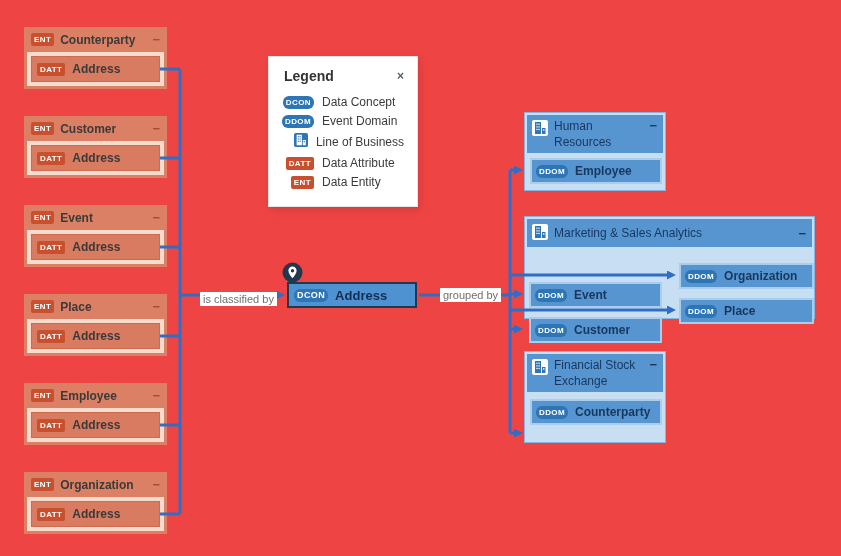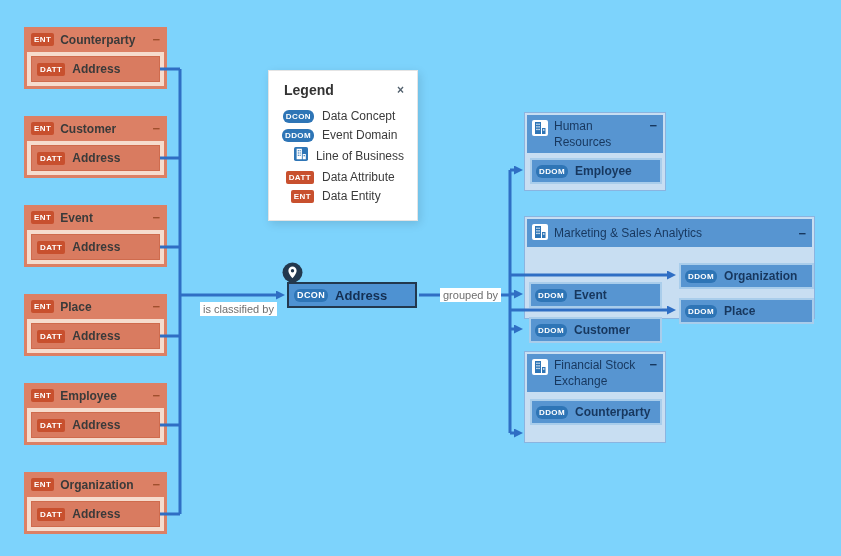--- a/index.html
+++ b/index.html
@@ -1,16 +1,16 @@
 <!DOCTYPE html>
 <html><head>
 <meta charset="utf-8">
 <style>
   html,body{margin:0;padding:0;background:#fff;}
-  .canvas{position:relative;width:841px;height:556px;background:#7dd3fc;overflow:hidden;
+  .canvas{position:relative;width:841px;height:556px;background:#ef4444;overflow:hidden;
           font-family:"Liberation Sans",sans-serif;}
 
   
   .badge{display:inline-block;font-size:8px;font-weight:bold;color:#fff;
          padding:2px 3px;border-radius:2px;letter-spacing:.4px;line-height:9px;flex:0 0 auto;}
   .badge.orange{background:#C8502E;}
   .badge.blue{background:#2E75B6;border-radius:6px;}
 
   
   .ent{position:absolute;left:24px;width:143px;background:#DC8065;
@@ -39,21 +39,21 @@
         padding:0 5px;z-index:30;cursor:pointer;}
   .node-name{font-size:13px;font-weight:bold;color:#142F52;}
   .pin{position:absolute;left:282px;top:262px;width:21px;height:21px;z-index:40;}
 
   
   .edges{position:absolute;left:0;top:0;z-index:20;pointer-events:none;}
   .edge-label{position:absolute;z-index:25;background:#fff;color:#6F6F6F;font-size:11px;
               line-height:14px;padding:0 3px;white-space:nowrap;}
 
   
-  .legend{position:absolute;left:268px;top:70px;width:150px;box-sizing:border-box;z-index:50;
+  .legend{position:absolute;left:268px;top:56px;width:150px;box-sizing:border-box;z-index:50;
           background:#fff;border:1px solid #E4E4E4;box-shadow:2px 3px 9px rgba(0,0,0,.12);
           padding:11px 13px 12px 15px;}
   .legend-head{display:flex;justify-content:space-between;align-items:center;margin-bottom:11px;}
   .legend-title{font-size:14px;font-weight:600;color:#333;}
   .legend-close{color:#53616E;font-size:12px;font-weight:bold;cursor:pointer;line-height:12px;}
   .legend-row{display:flex;align-items:center;gap:8px;margin-bottom:5px;}
   .legend-badge-col{width:30px;display:flex;justify-content:flex-end;}
   .legend-label{font-size:12px;color:#3B3B3B;white-space:nowrap;text-align:right;}
 </style>
 </head>
@@ -246,21 +246,21 @@
       <path d="M510 170 V433"></path>
       <path d="M510 170 H515" marker-end="url(#arr)"></path>
       <path d="M510 275 H668" marker-end="url(#arr)"></path>
       <path d="M510 294 H515" marker-end="url(#arr)"></path>
       <path d="M510 310 H668" marker-end="url(#arr)"></path>
       <path d="M510 329 H515" marker-end="url(#arr)"></path>
       <path d="M510 433 H515" marker-end="url(#arr)"></path>
     </g>
   </svg>
 
-  <div class="edge-label" style="left:200px;top:302px">is classified by</div>
+  <div class="edge-label" style="left:200px;top:292px">is classified by</div>
   <div class="edge-label" style="left:440px;top:288px">grouped by</div>
 
   <div class="node">
     <span class="badge blue" style="font-size:9px">DCON</span>
     <span class="node-name">Address</span>
   </div>
   <span class="pin">
     <svg width="21" height="21" viewBox="0 0 21 21">
       <circle cx="10.5" cy="10.5" r="10" fill="#22384E"></circle>
       <path fill-rule="evenodd" fill="#ffffff" d="M10.5 4.6 C8.2 4.6 6.4 6.4 6.4 8.7 C6.4 11.8 10.5 16.2 10.5 16.2 C10.5 16.2 14.6 11.8 14.6 8.7 C14.6 6.4 12.8 4.6 10.5 4.6 Z M10.5 10.4 A1.7 1.7 0 1 1 10.5 7 A1.7 1.7 0 0 1 10.5 10.4 Z"></path>

